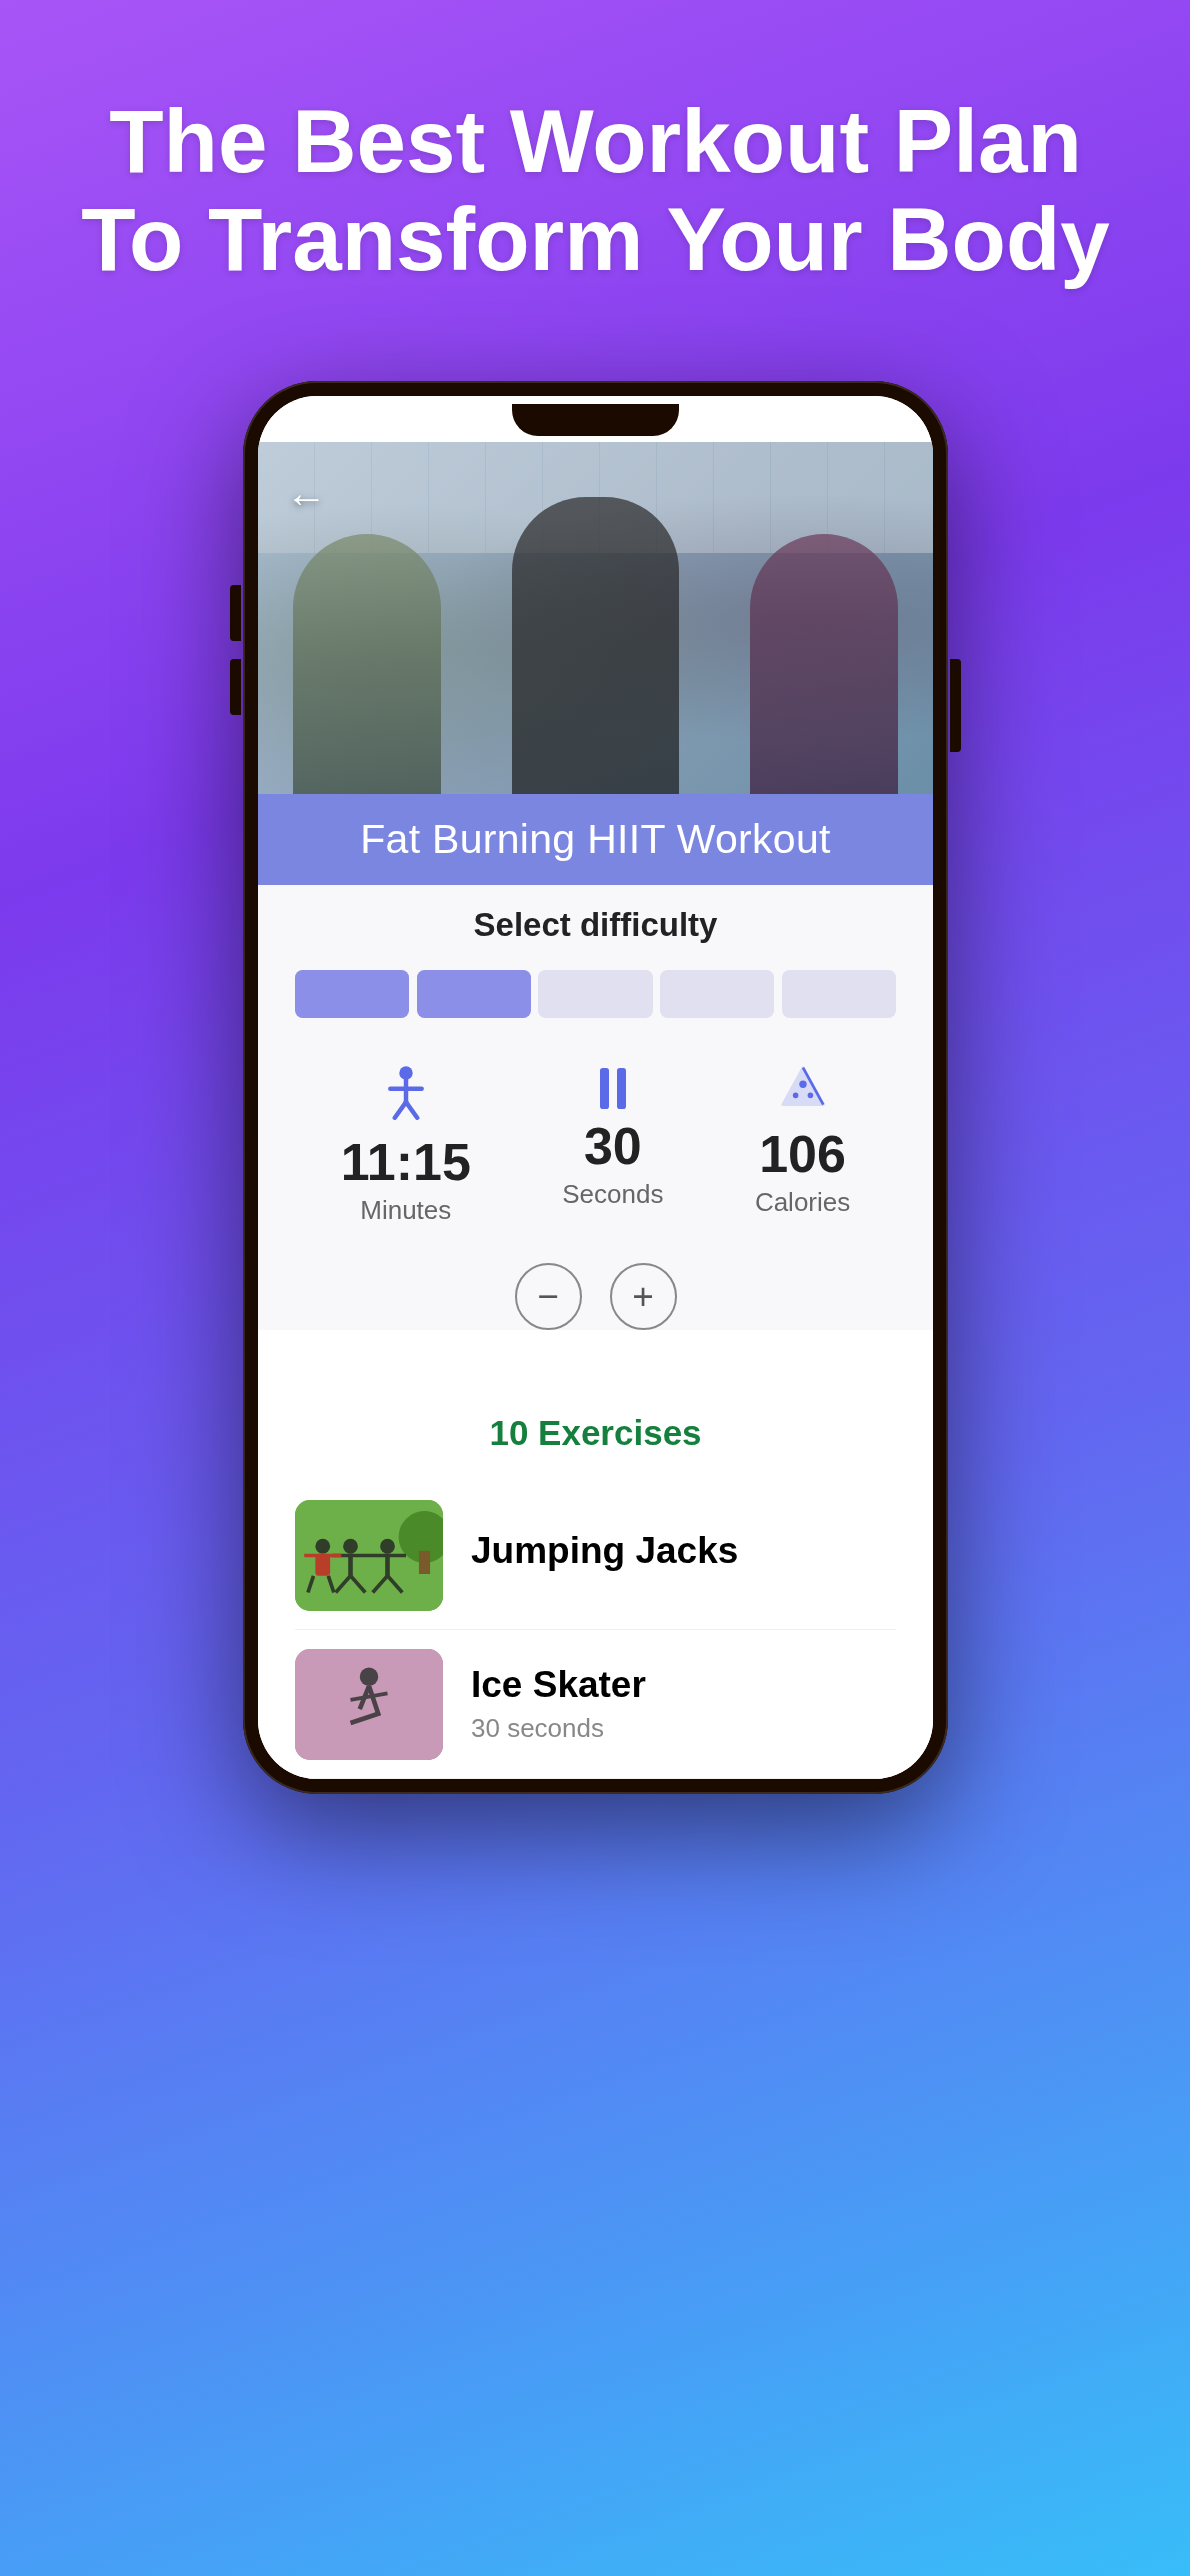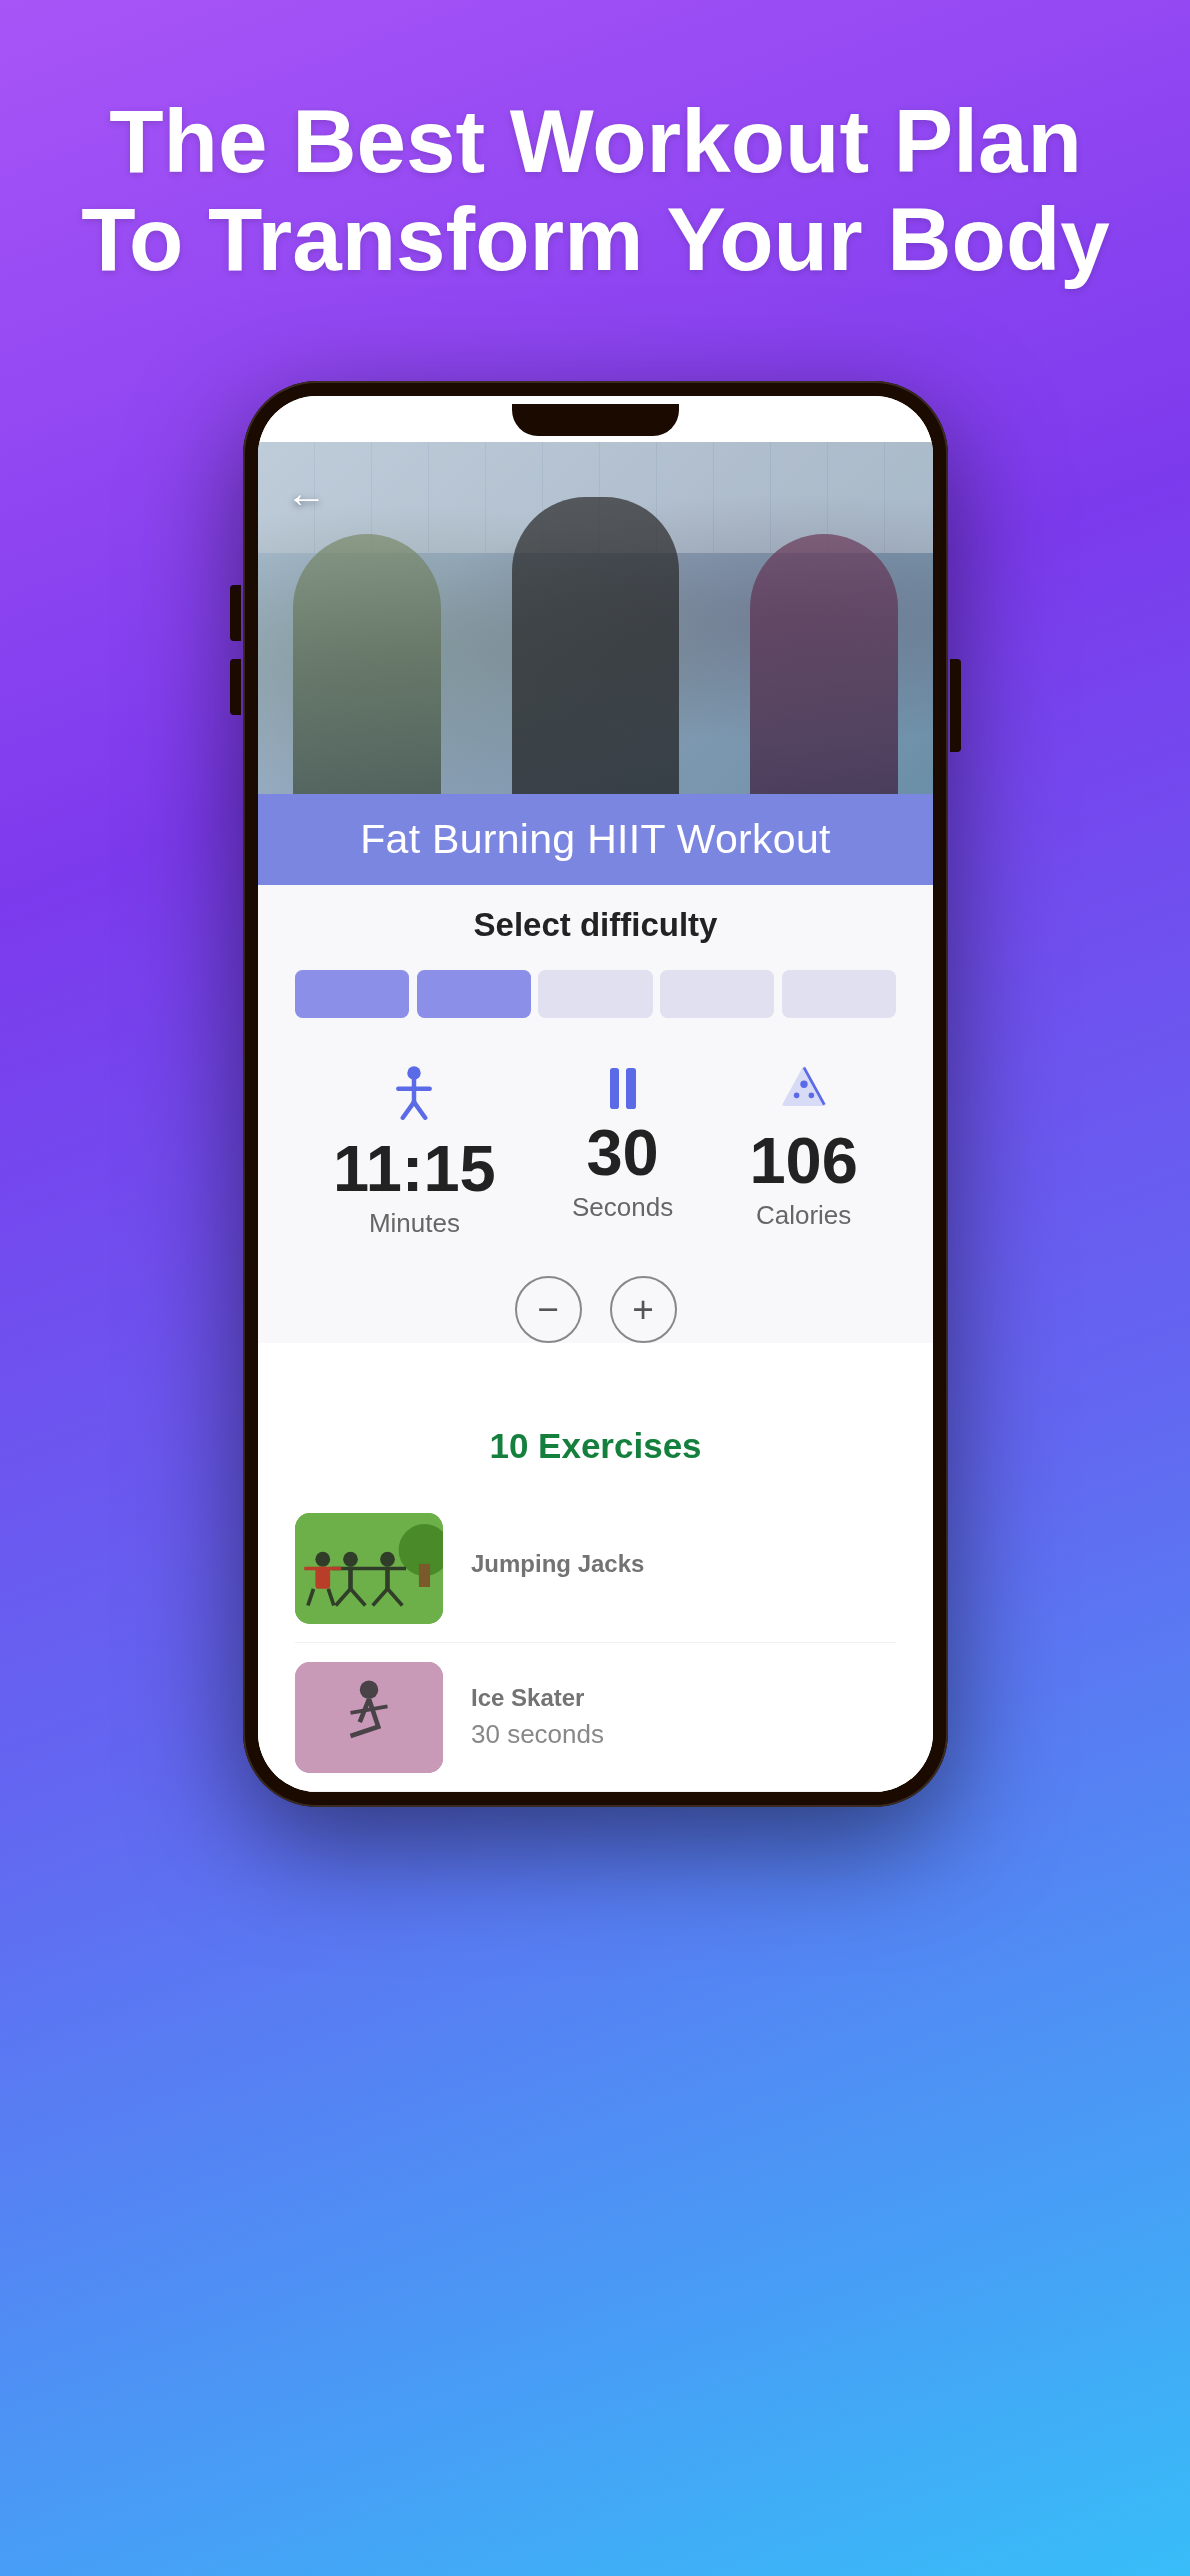--- a/index.html
+++ b/index.html
@@ -193,21 +193,21 @@
       gap: 7.4px;
     }
 
     .stat-icon {
       font-size: 48px;
       color: #5b6be8;
       line-height: 1;
     }
 
     .stat-value {
-      font-size: 65px;
+      font-size: 52px;
       font-weight: 700;
       color: #222;
       line-height: 1;
     }
 
     .stat-label {
       font-size: 26px;
       color: #666;
       font-weight: 400;
     }
@@ -279,23 +279,23 @@
       background: linear-gradient(135deg, #d4a0c8 0%, #a06888 100%);
       width: 100%;
       height: 100%;
     }
 
     .exercise-info {
       flex: 1;
     }
 
     .exercise-name {
-      font-size: 24px;
+      font-size: 37px;
       font-weight: 700;
-      color: #737373;
+      color: #000000;
       margin-bottom: 7.4px;
     }
 
     .exercise-duration {
       font-size: 26px;
       color: #888;
     }
 
     
     .human-icon {

